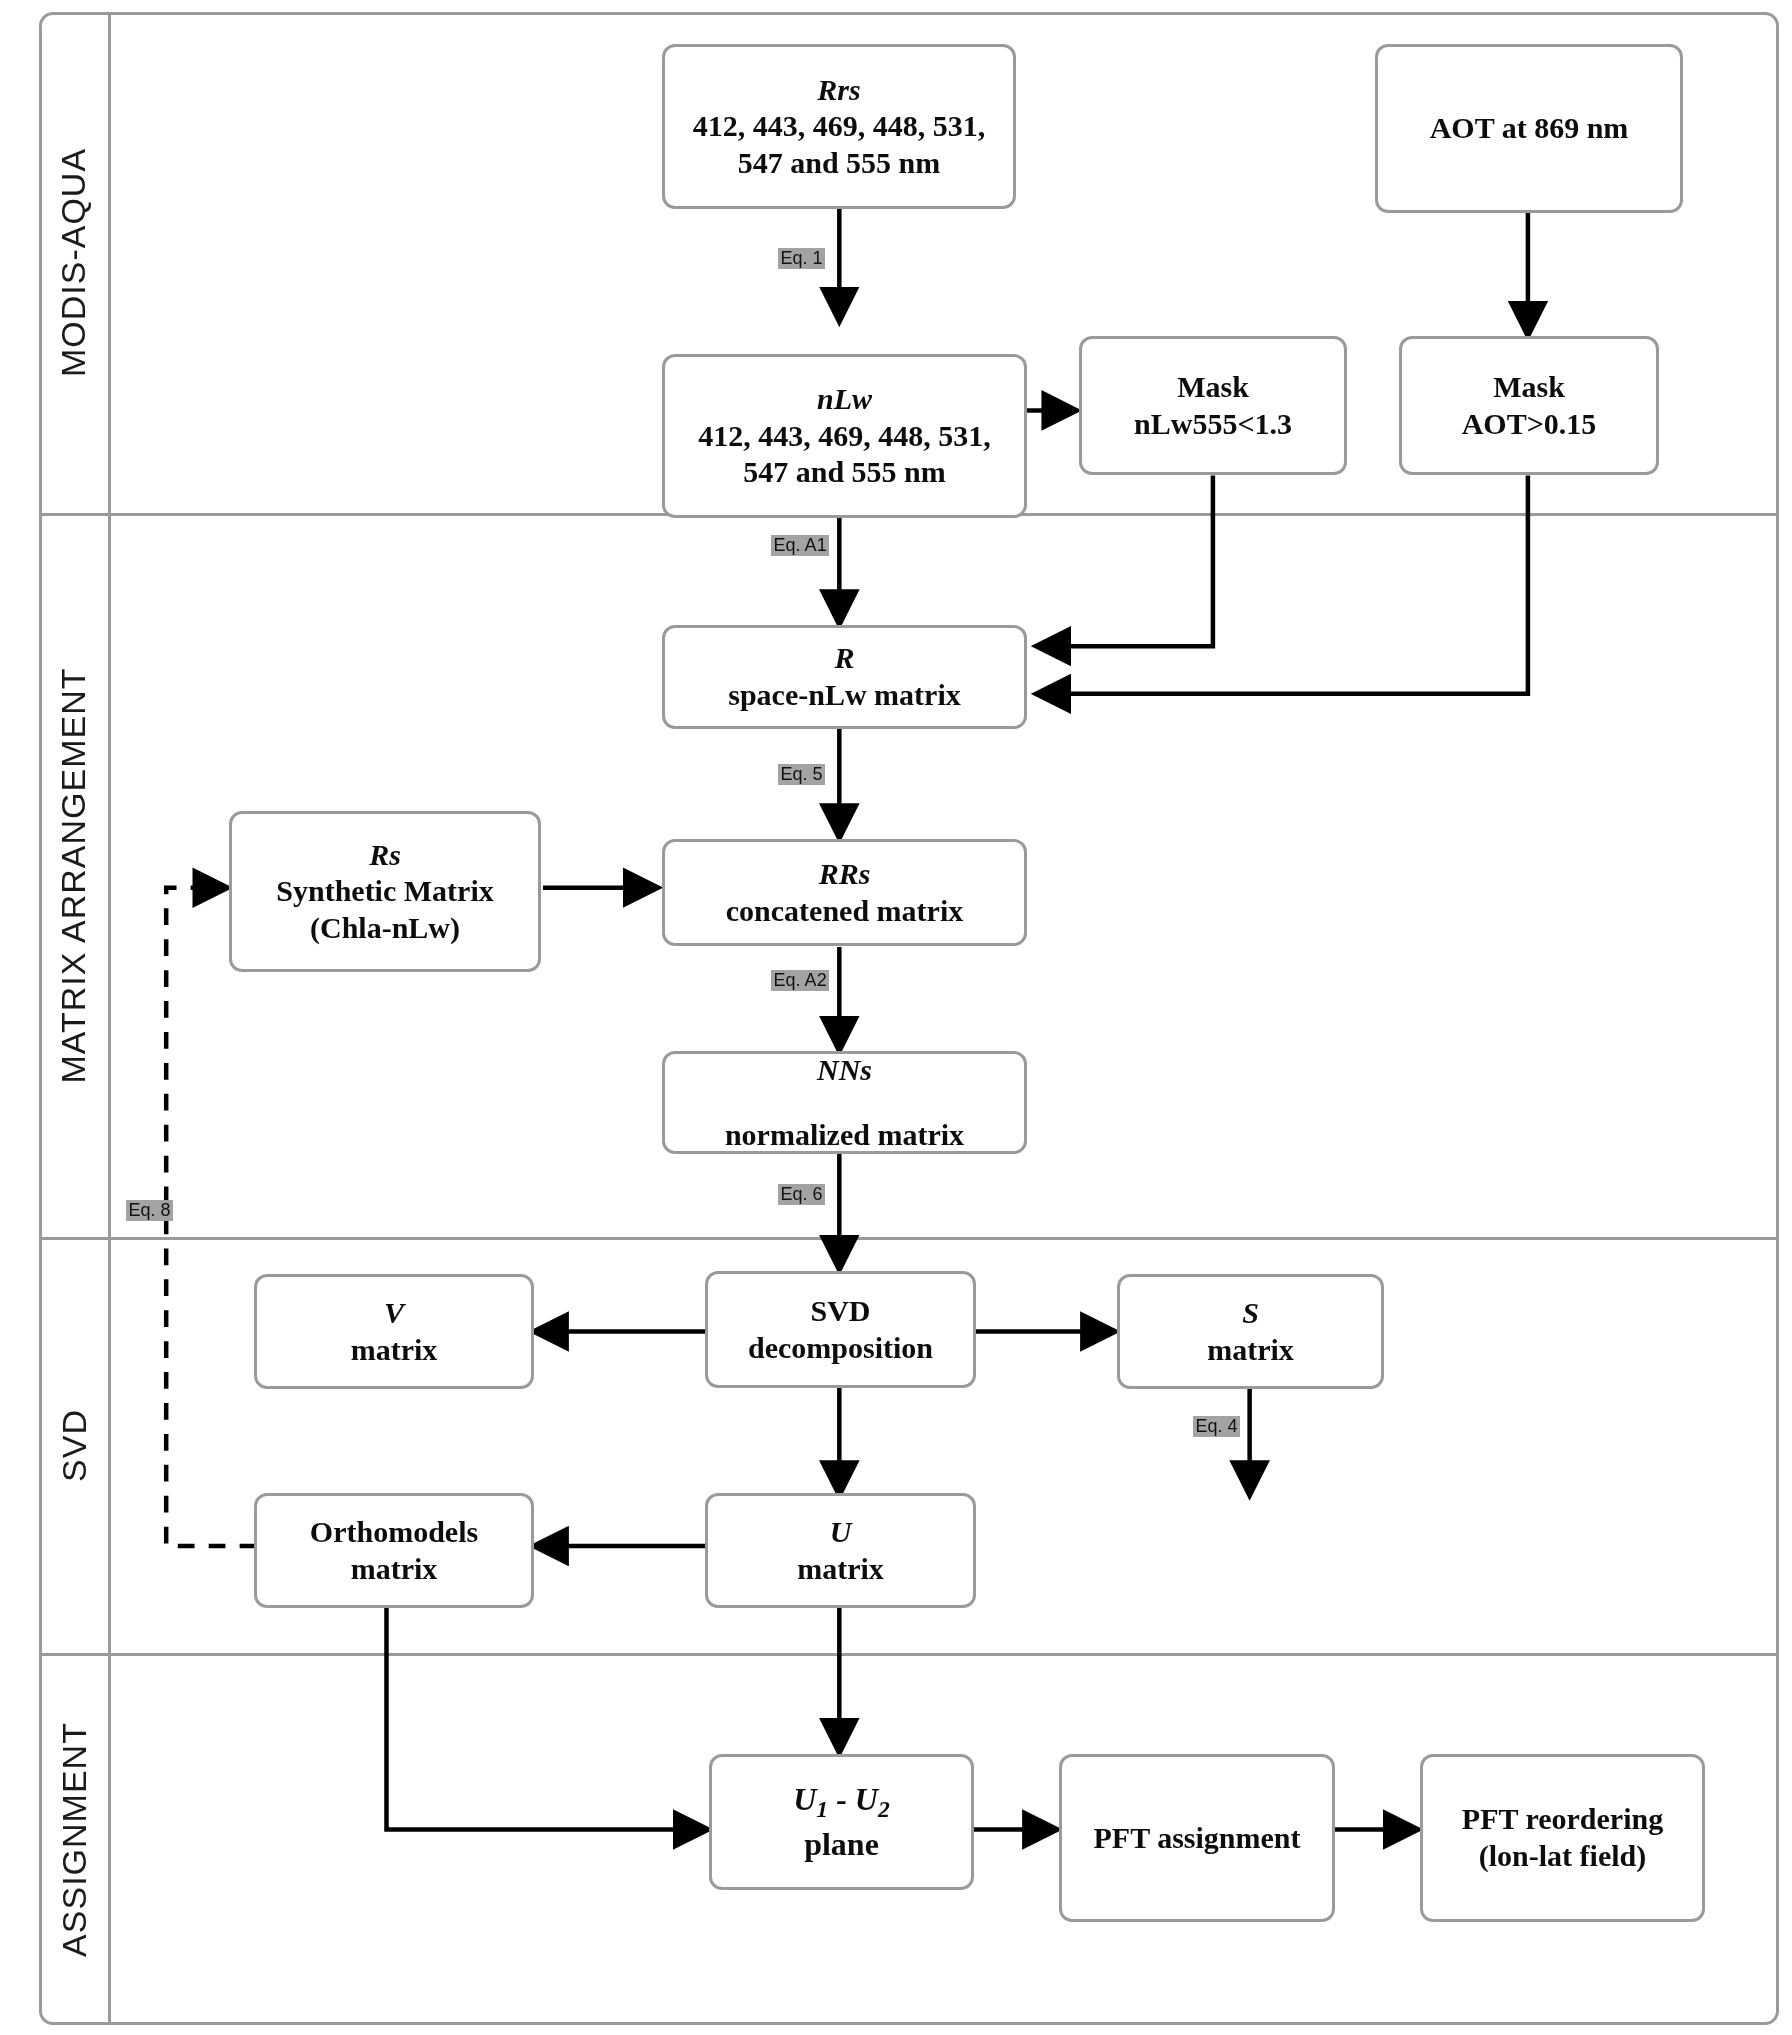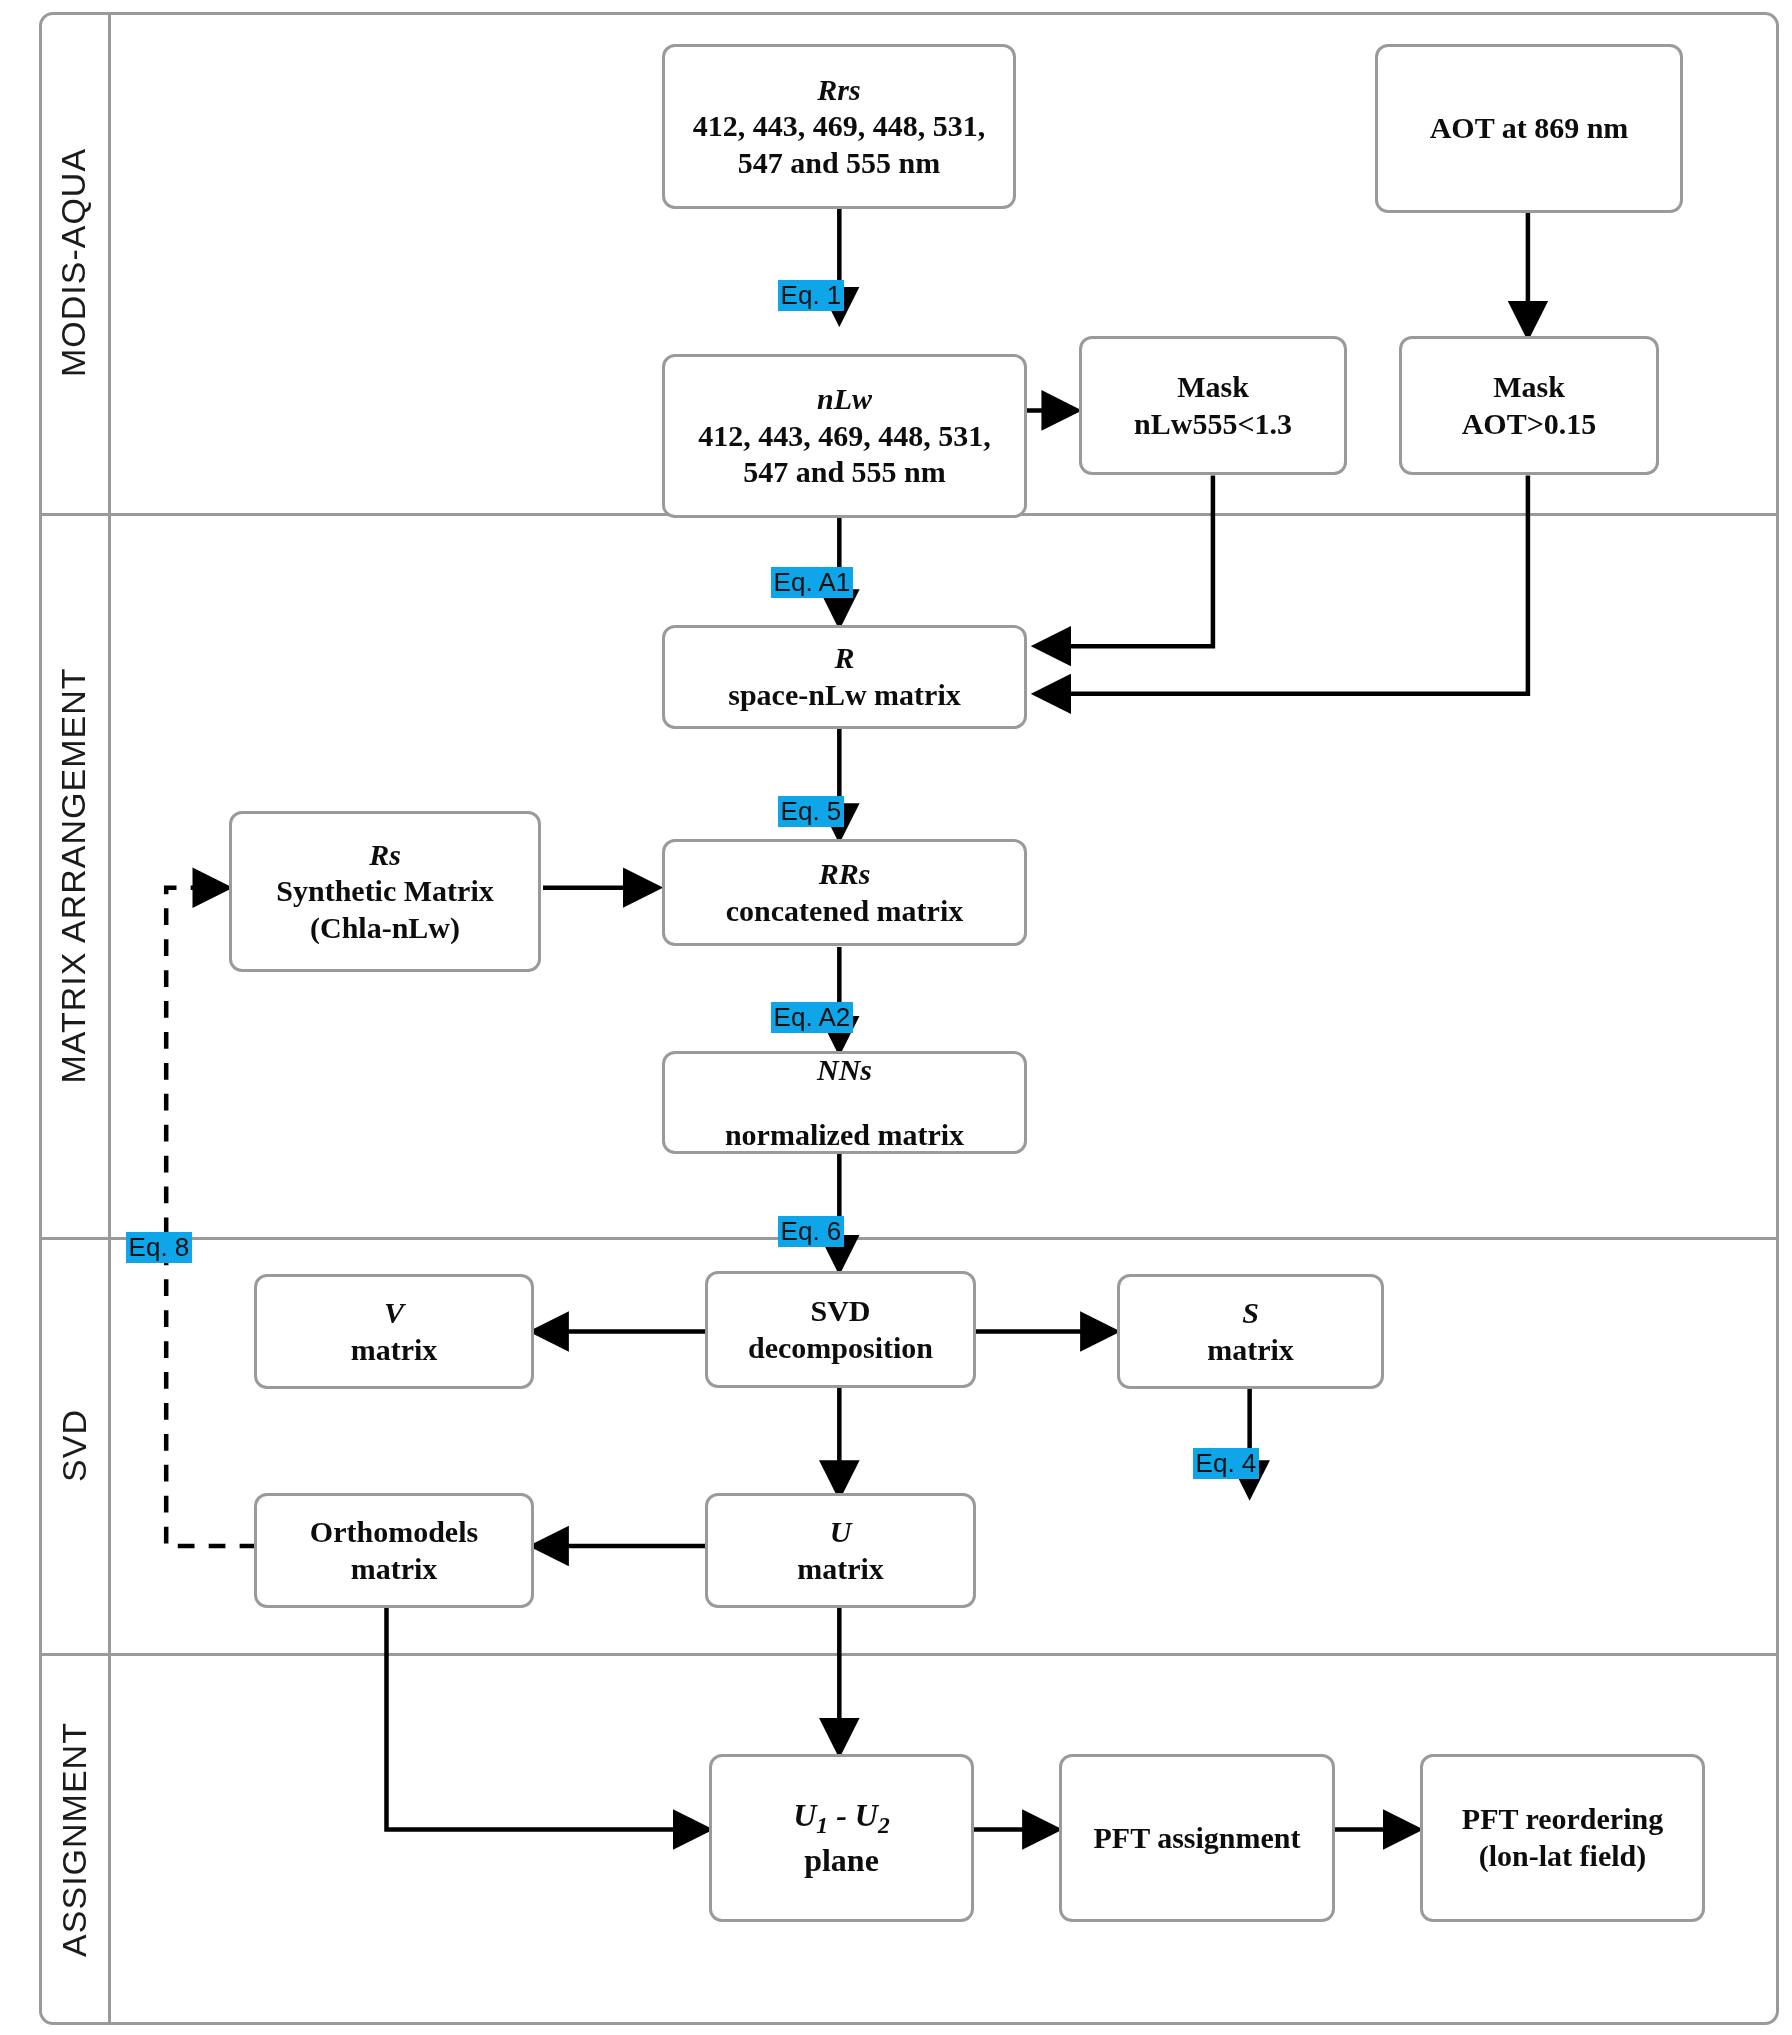--- a/index.html
+++ b/index.html
@@ -24,21 +24,21 @@
     display:flex;flex-direction:column;align-items:center;justify-content:center;
     text-align:left;color:#0d0d0d;font-weight:bold;line-height:1.22;
     padding:3.9px 6.4px;}
   .node .l1{display:block;}
   .node .l2{display:block;}
   .node .l3{display:block;}
   .ital{font-style:italic;}
 
   
   .eqlab{position:absolute;font-family:"Liberation Sans", sans-serif;
-    font-size:26px;color:#111;white-space:nowrap;background:#0ea5e9;padding:0 2.6px;margin-top:32px;}
+    font-size:18px;color:#111;white-space:nowrap;background:#a3a3a3;padding:0 2.6px;}
 
   .sub{font-size:0.74em;vertical-align:sub;font-style:italic;}
 </style>
 </head>
 <body>
 
 <div id="stage">
 
   <div class="frame" style="left:39px;top:11.6px;width:1740px;height:2013px;"></div>
 
@@ -179,21 +179,21 @@
     <span class="l1">Orthomodels</span>
     <span class="l2">matrix</span>
   </div>
 
   <div class="node" style="left:705px;top:1493px;width:271px;height:115px;font-size:30px;">
     <span class="l1 ital">U</span>
     <span class="l2">matrix</span>
   </div>
 
 
-  <div class="node" style="left:709px;top:1754px;width:265px;height:168px;font-size:32px;">
+  <div class="node" style="left:709px;top:1754px;width:265px;height:136px;font-size:32px;">
     <span class="l1 ital"><span>U</span><span class="sub">1</span><span> - </span><span>U</span><span class="sub">2</span></span>
     <span class="l2">plane</span>
   </div>
 
   <div class="node" style="left:1059px;top:1754px;width:276px;height:168px;font-size:30px;">
     <span class="l1">PFT assignment</span>
   </div>
 
   <div class="node" style="left:1420px;top:1754px;width:285px;height:168px;font-size:30px;">
     <span class="l1">PFT reordering</span>

